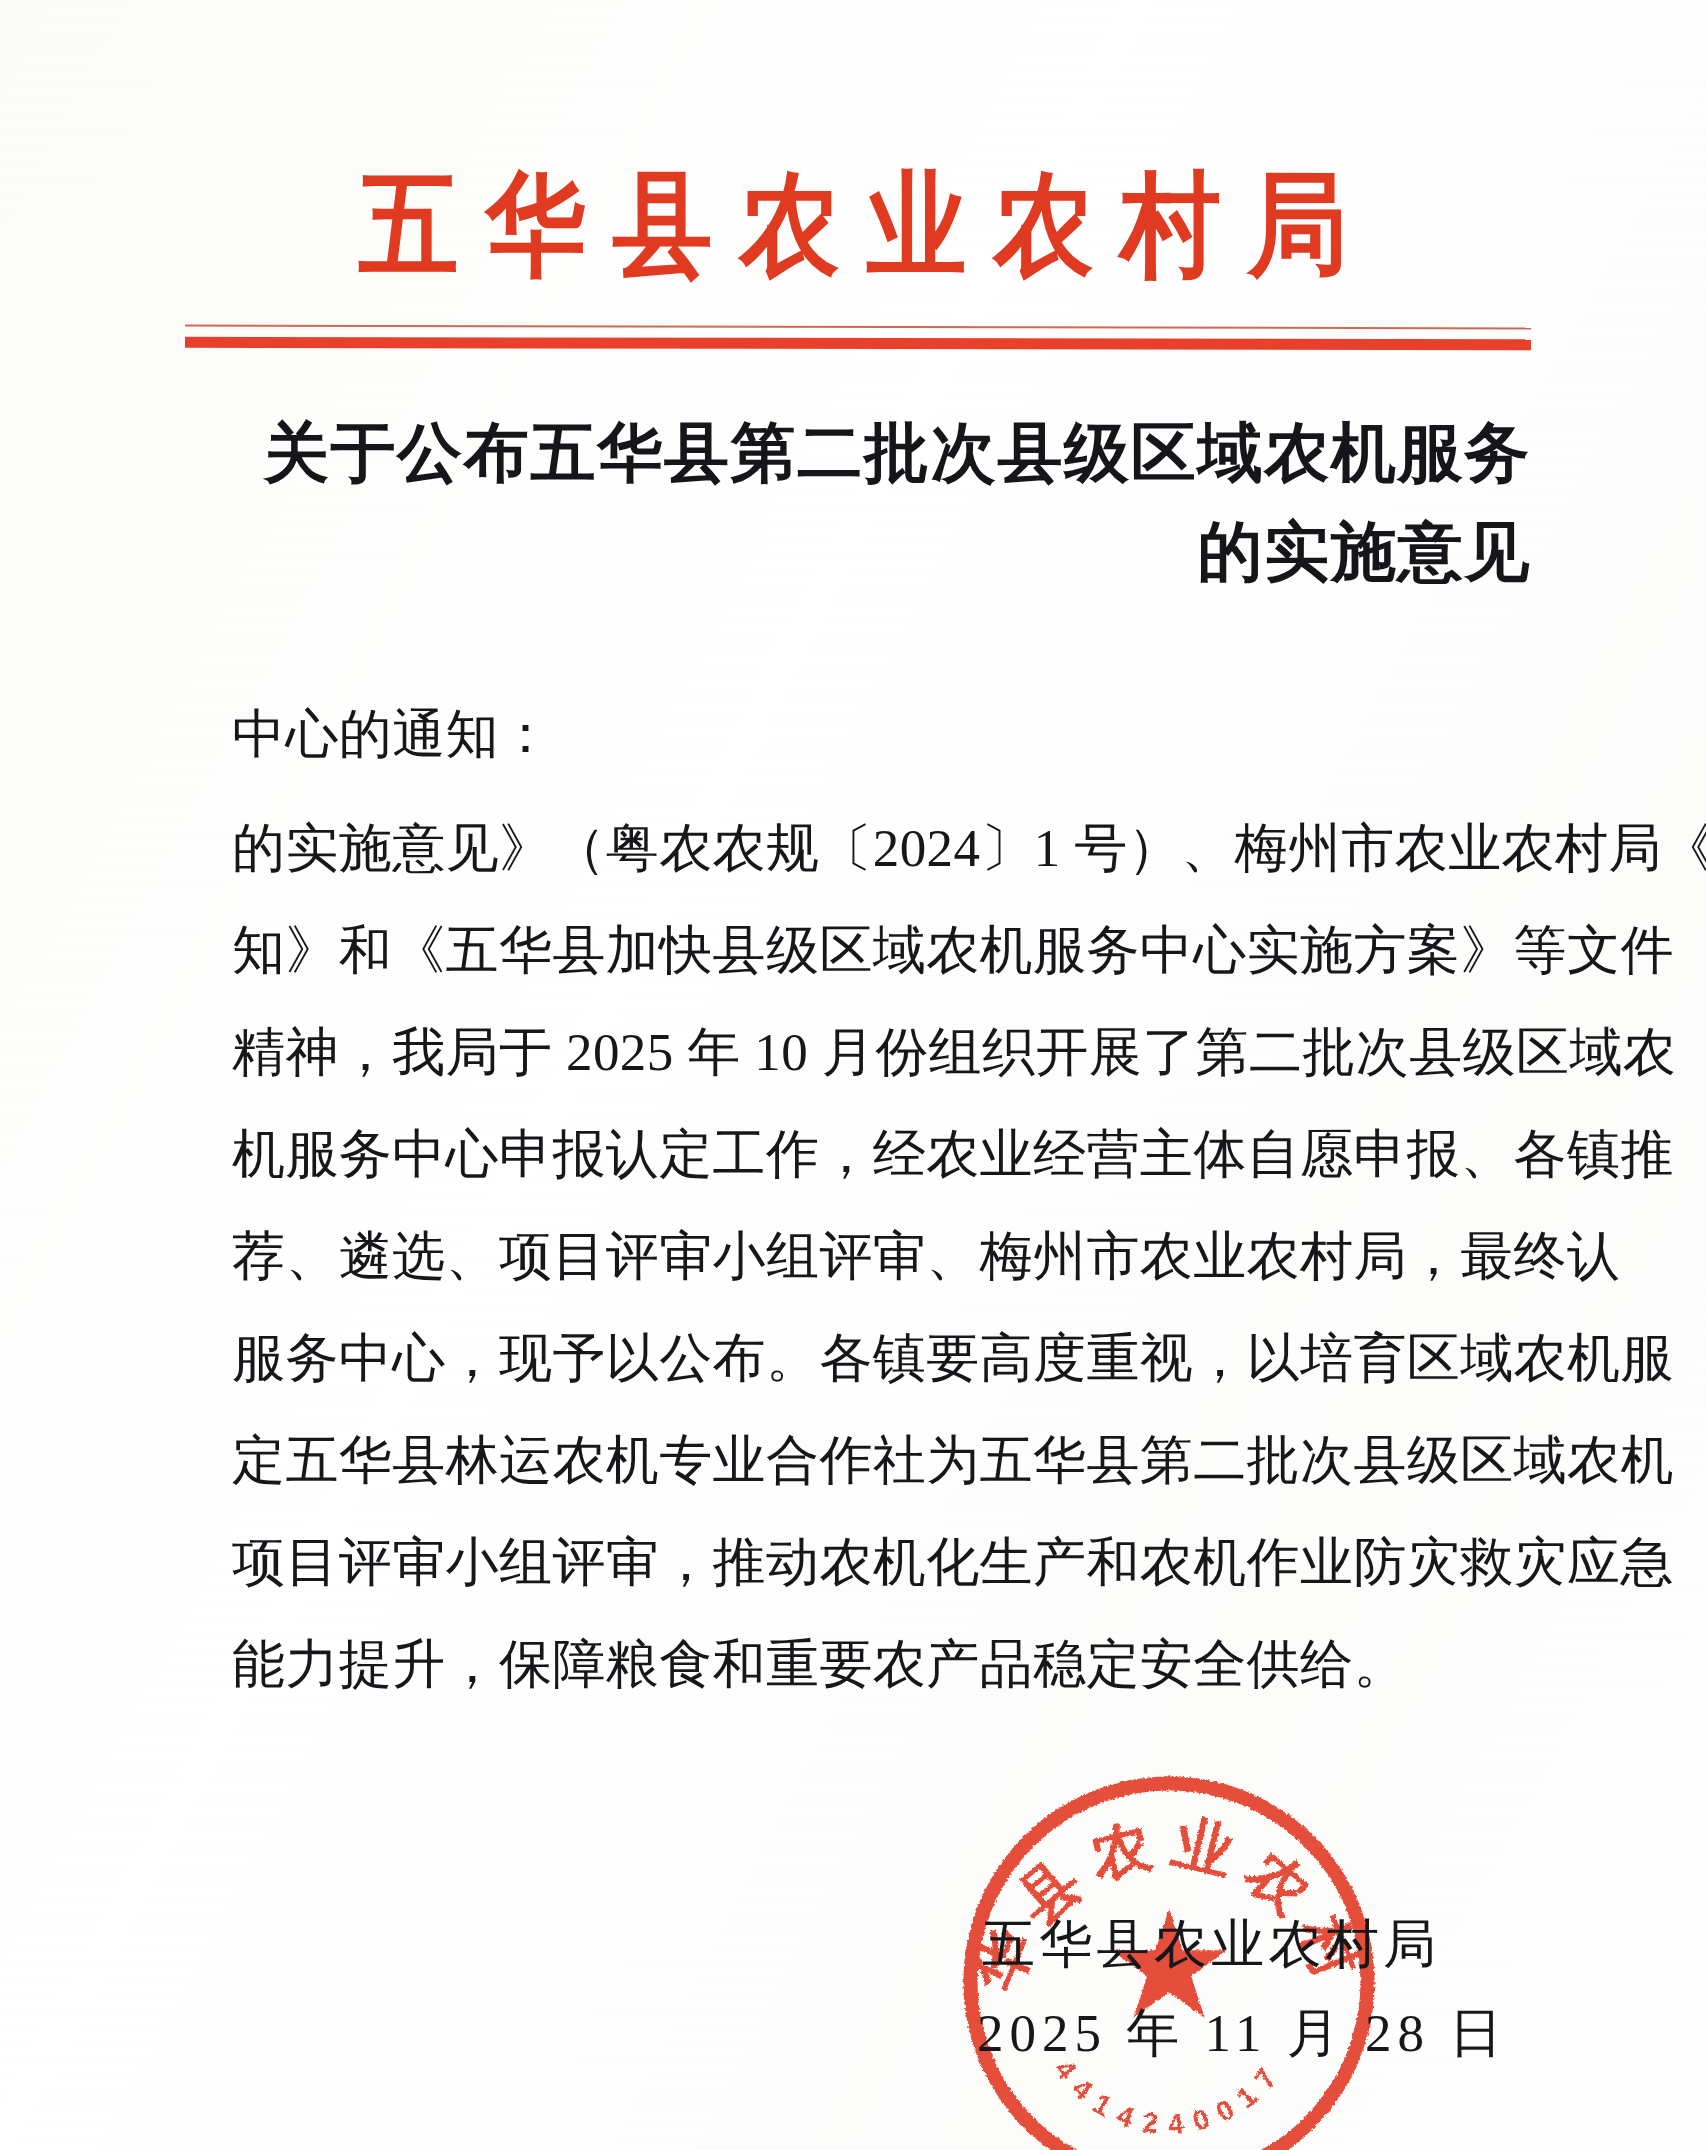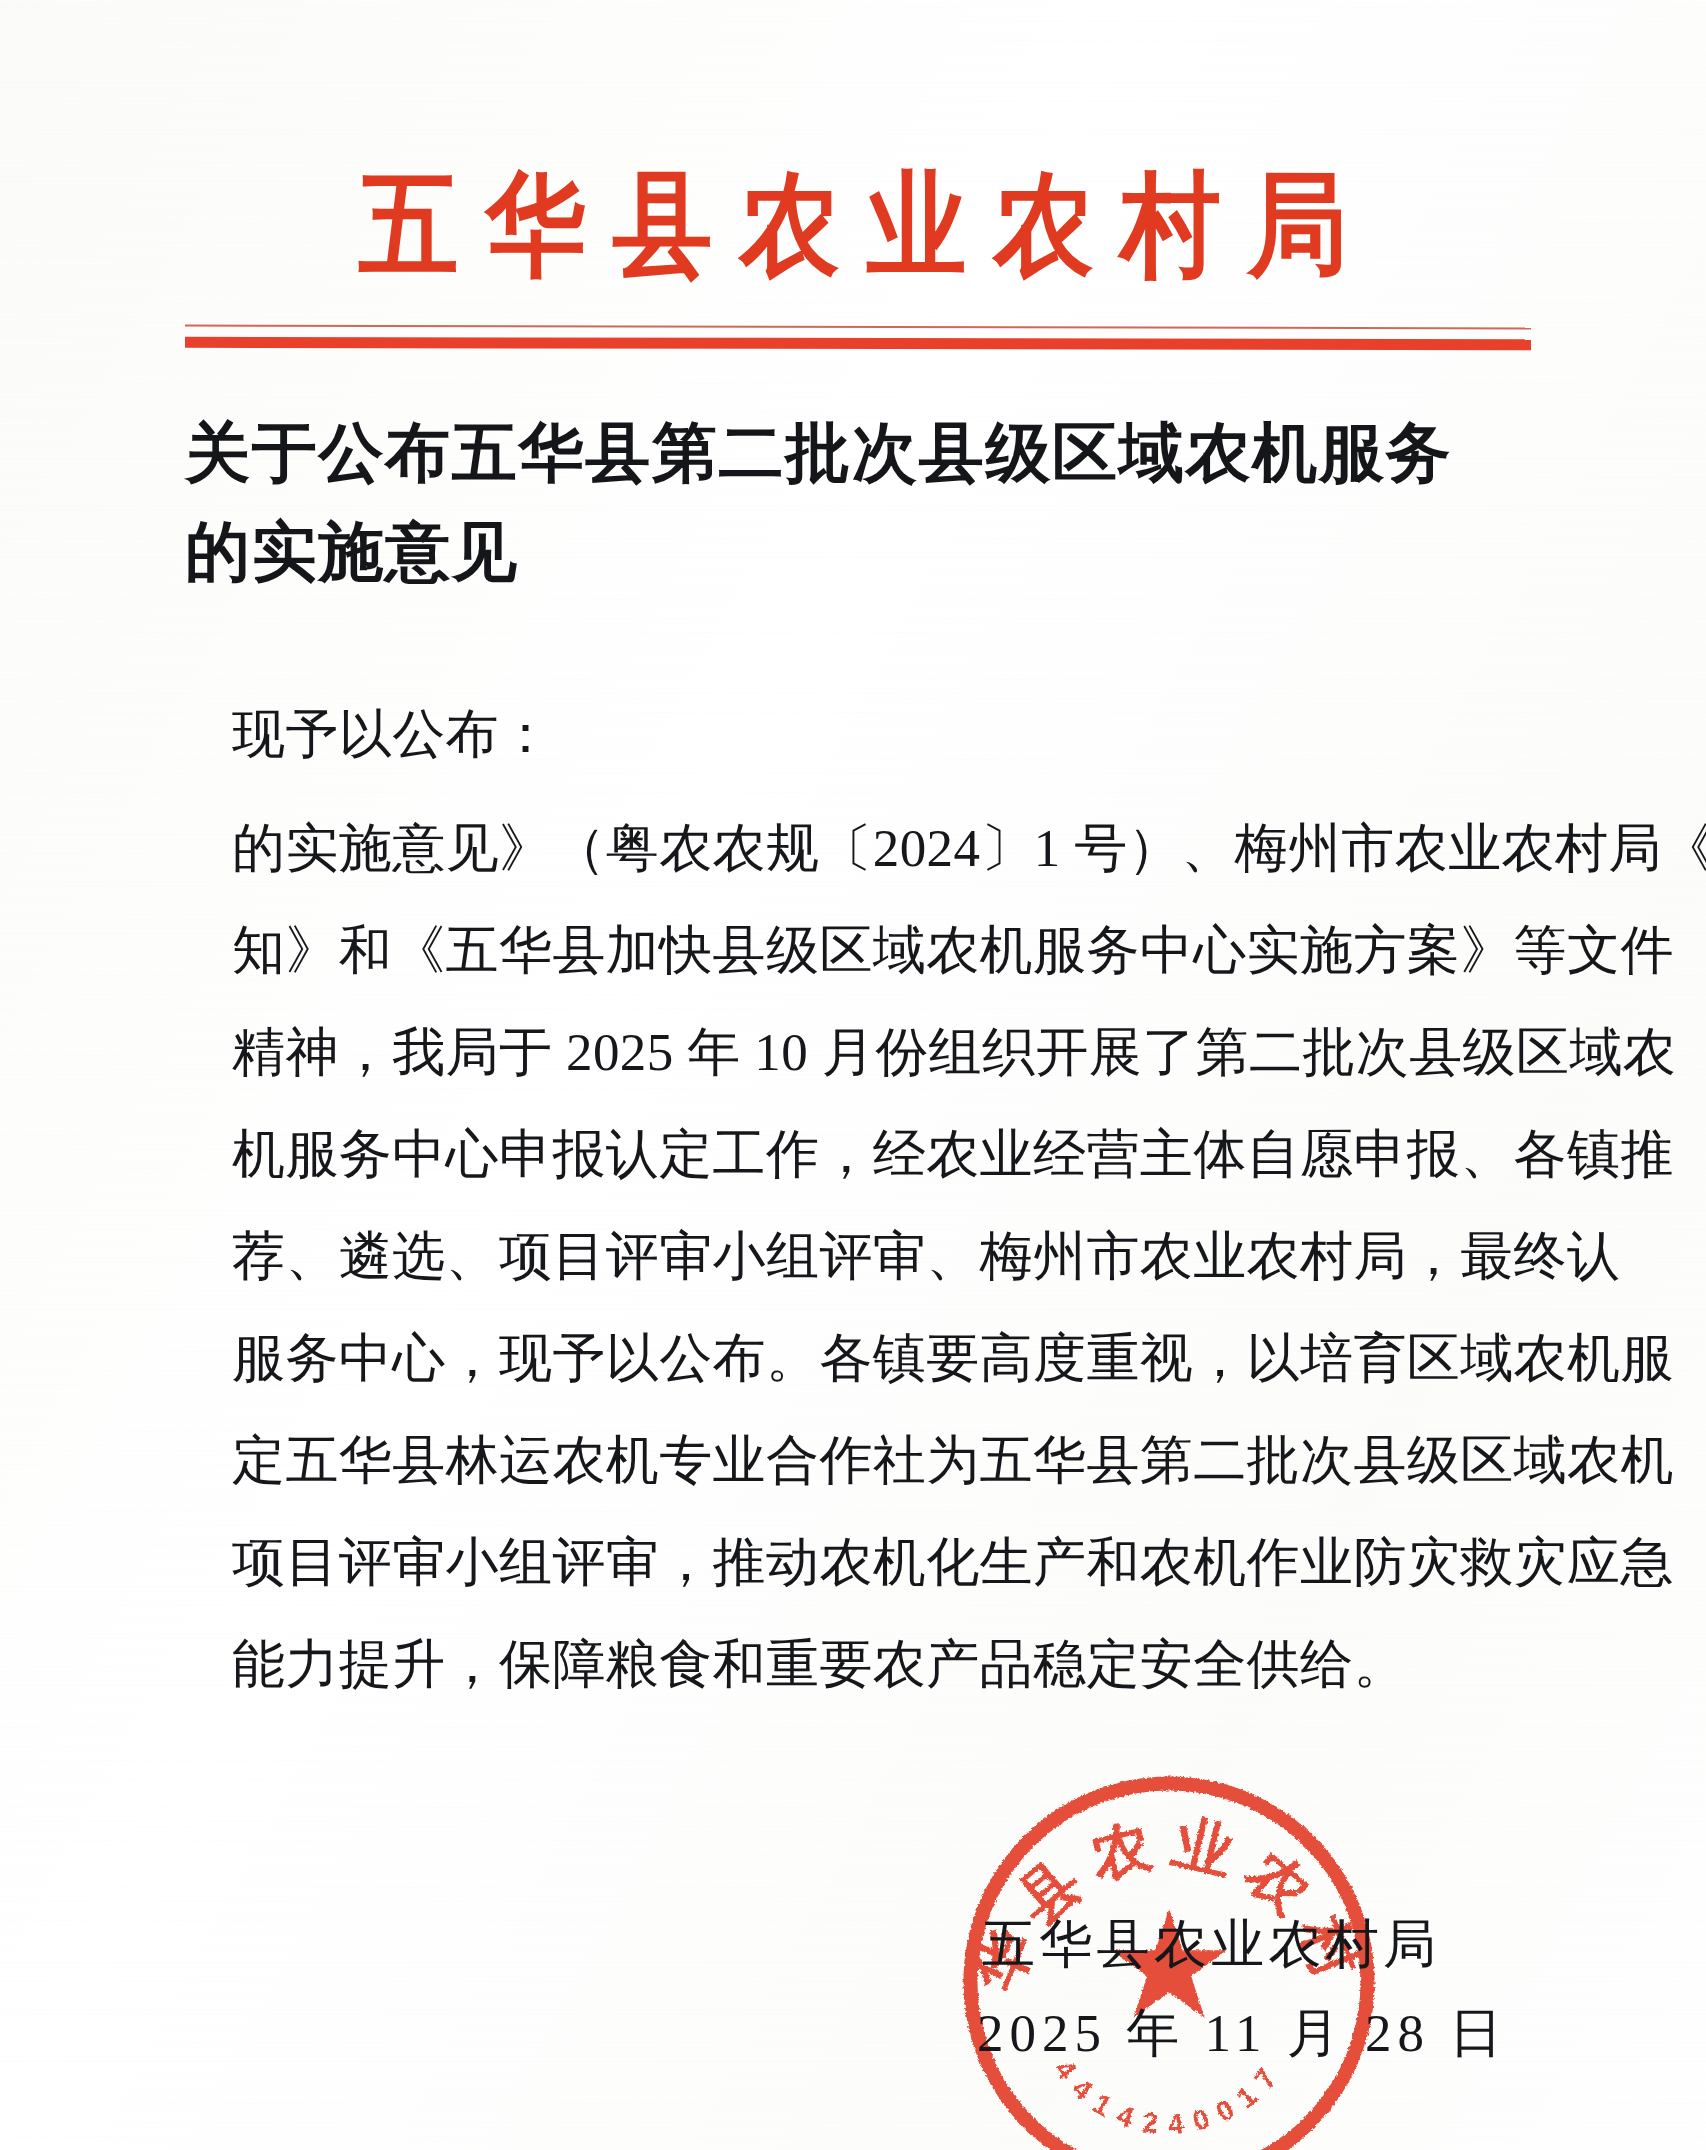--- a/index.html
+++ b/index.html
@@ -82,21 +82,21 @@
     background: #e8402a;
     transform: rotate(0.1deg);
   }
 
   
   .doc-title {
     position: absolute;
     left: 185px;
     top: 404px;
     width: 1346px;
-    text-align: left;
+    text-align: right;
     font-family: "Liberation Serif", "DejaVu Serif", serif;
     font-weight: 700;
     font-size: 65px;
     line-height: 1.52;
     letter-spacing: 1.7px;
     color: #15161a;
   }
   .doc-title .tl {
     display: block;
     white-space: nowrap;
@@ -167,21 +167,21 @@
       <div class="rule-thin"></div>
       <div class="rule-thick"></div>
     </div>
 
     <div class="doc-title">
       <span class="tl">关于公布五华县第二批次县级区域农机服务</span>
       <span class="tl">的实施意见</span>
     </div>
 
     <div class="body-block">
-      <div class="body-line salutation">现予以公布：</div>
+      <div class="body-line salutation">中心的通知：</div>
       <div class="body-line">的实施意见》（粤农农规〔2024〕1 号）、梅州市农业农村局《关</div>
       <div class="body-line">知》和《五华县加快县级区域农机服务中心实施方案》等文件</div>
       <div class="body-line">精神，我局于 2025 年 10 月份组织开展了第二批次县级区域农</div>
       <div class="body-line">机服务中心申报认定工作，经农业经营主体自愿申报、各镇推</div>
       <div class="body-line">荐、遴选、项目评审小组评审、梅州市农业农村局，最终认</div>
       <div class="body-line">服务中心，现予以公布。各镇要高度重视，以培育区域农机服</div>
       <div class="body-line">定五华县林运农机专业合作社为五华县第二批次县级区域农机</div>
       <div class="body-line">项目评审小组评审，推动农机化生产和农机作业防灾救灾应急</div>
       <div class="body-line">能力提升，保障粮食和重要农产品稳定安全供给。</div>
     </div>

